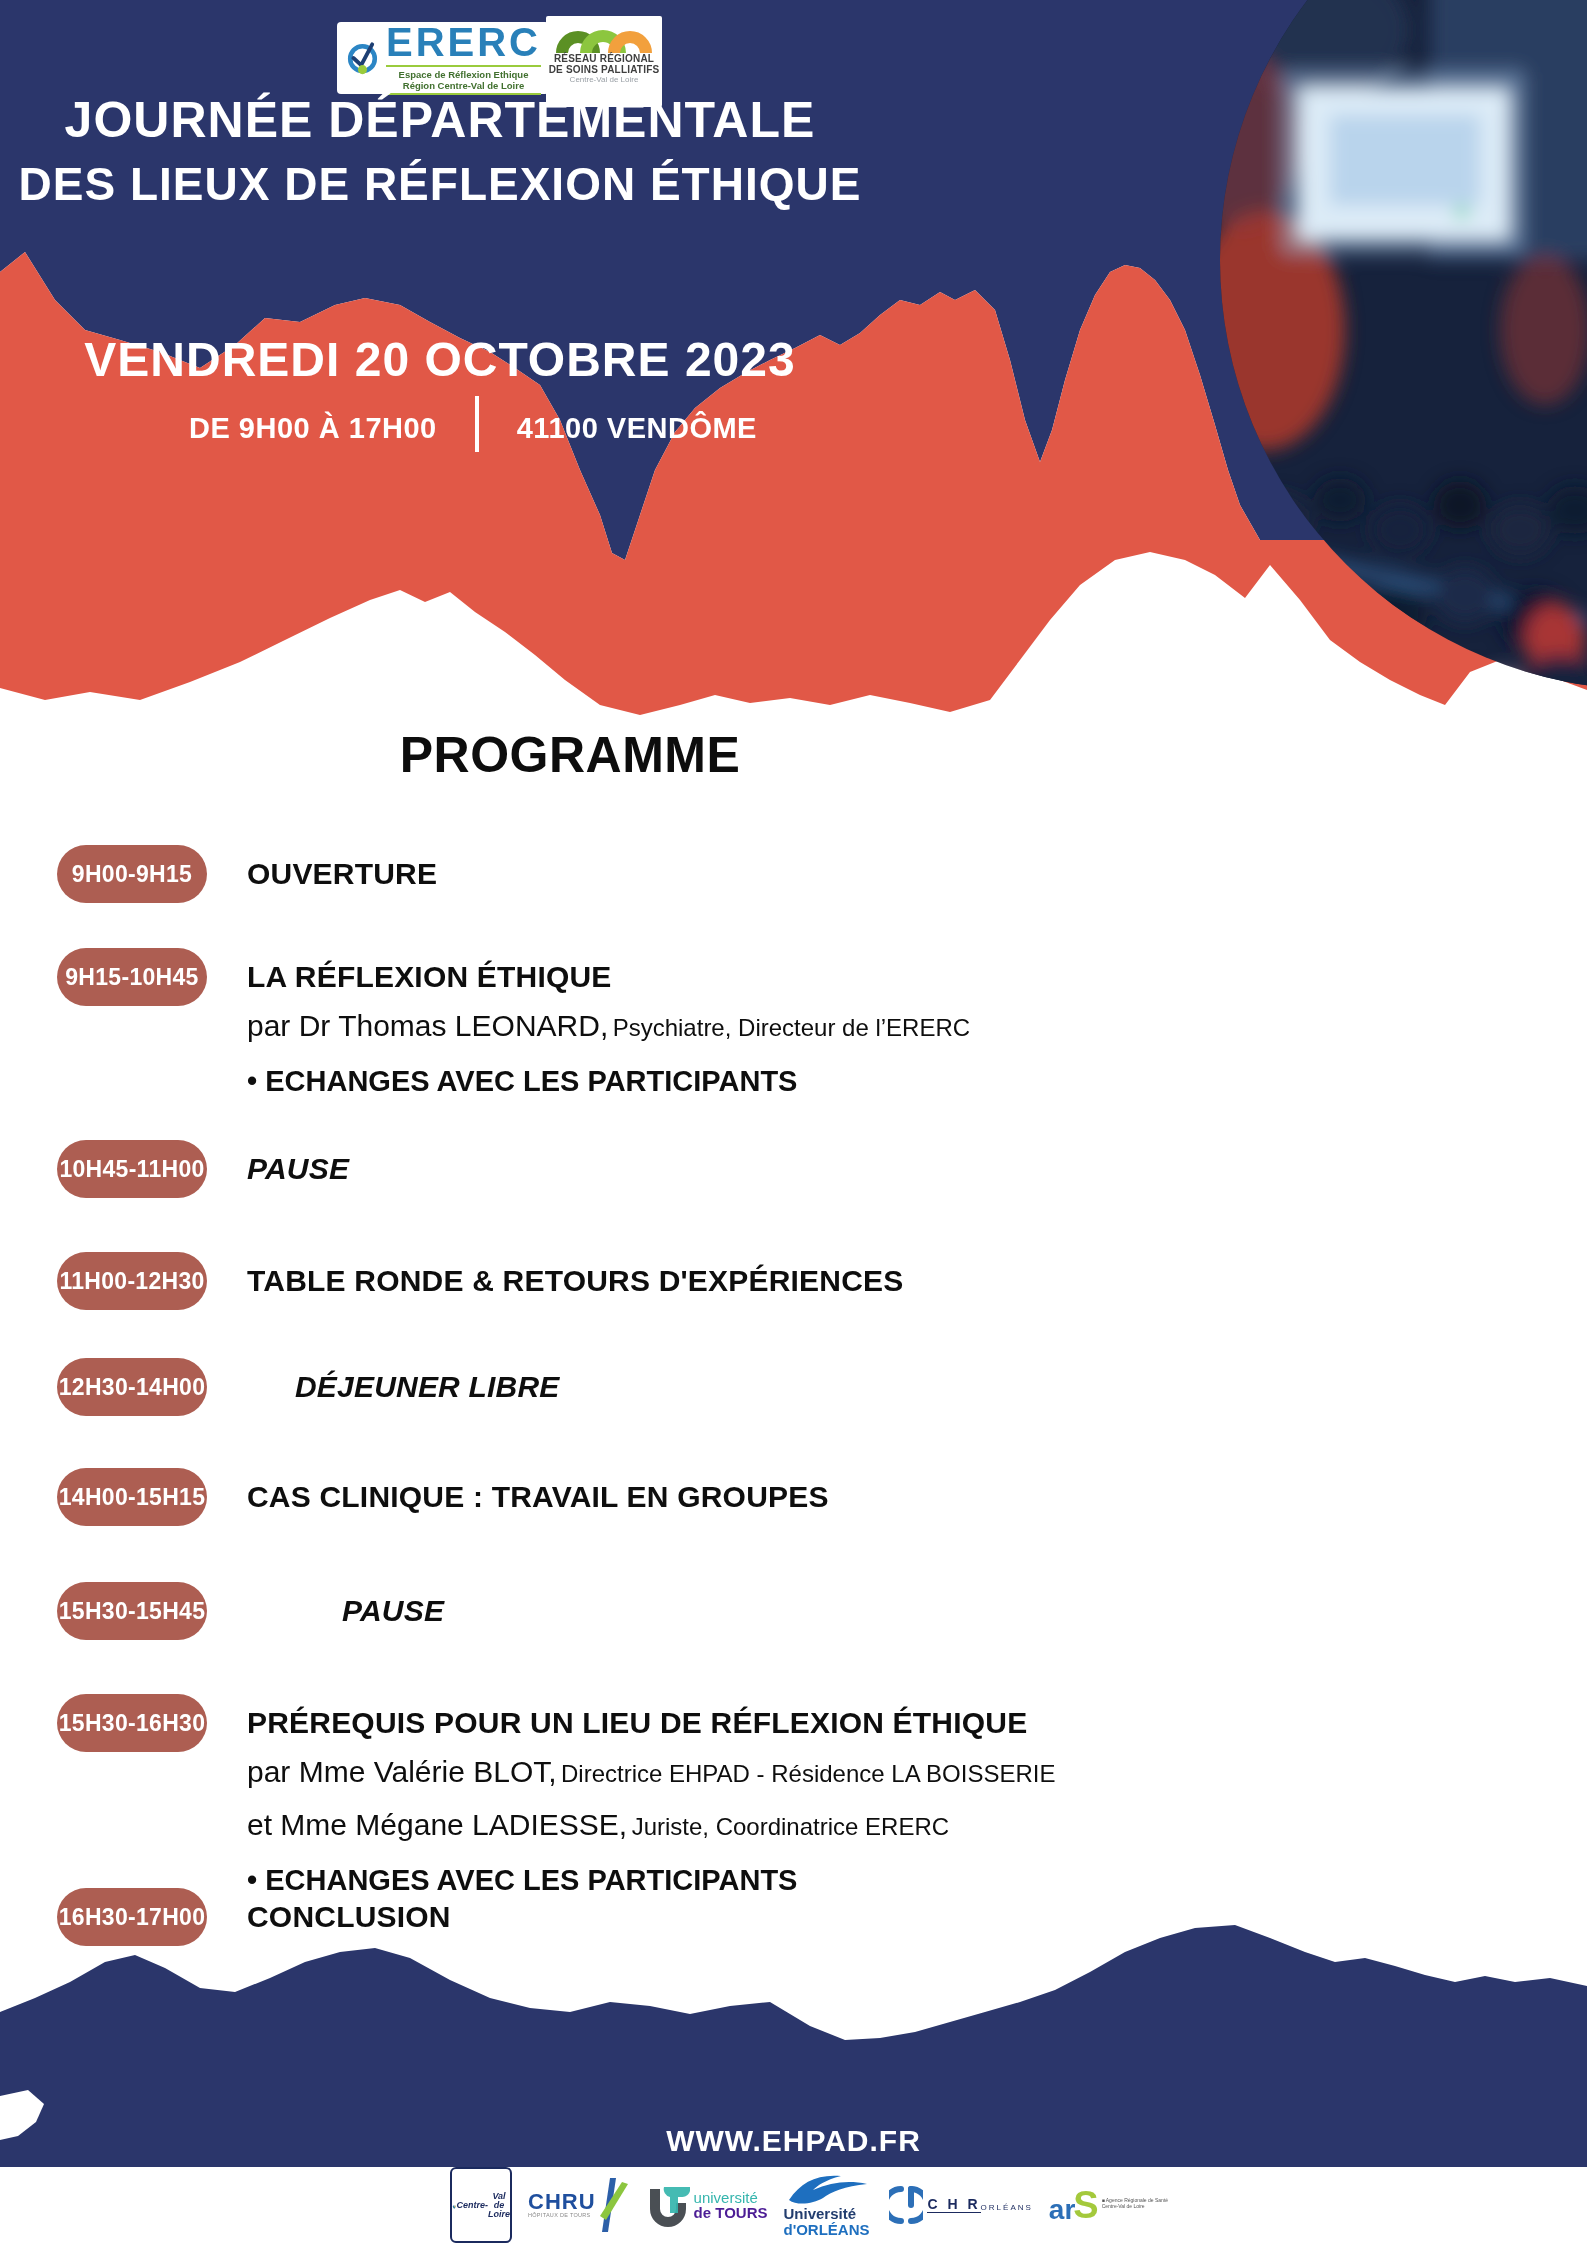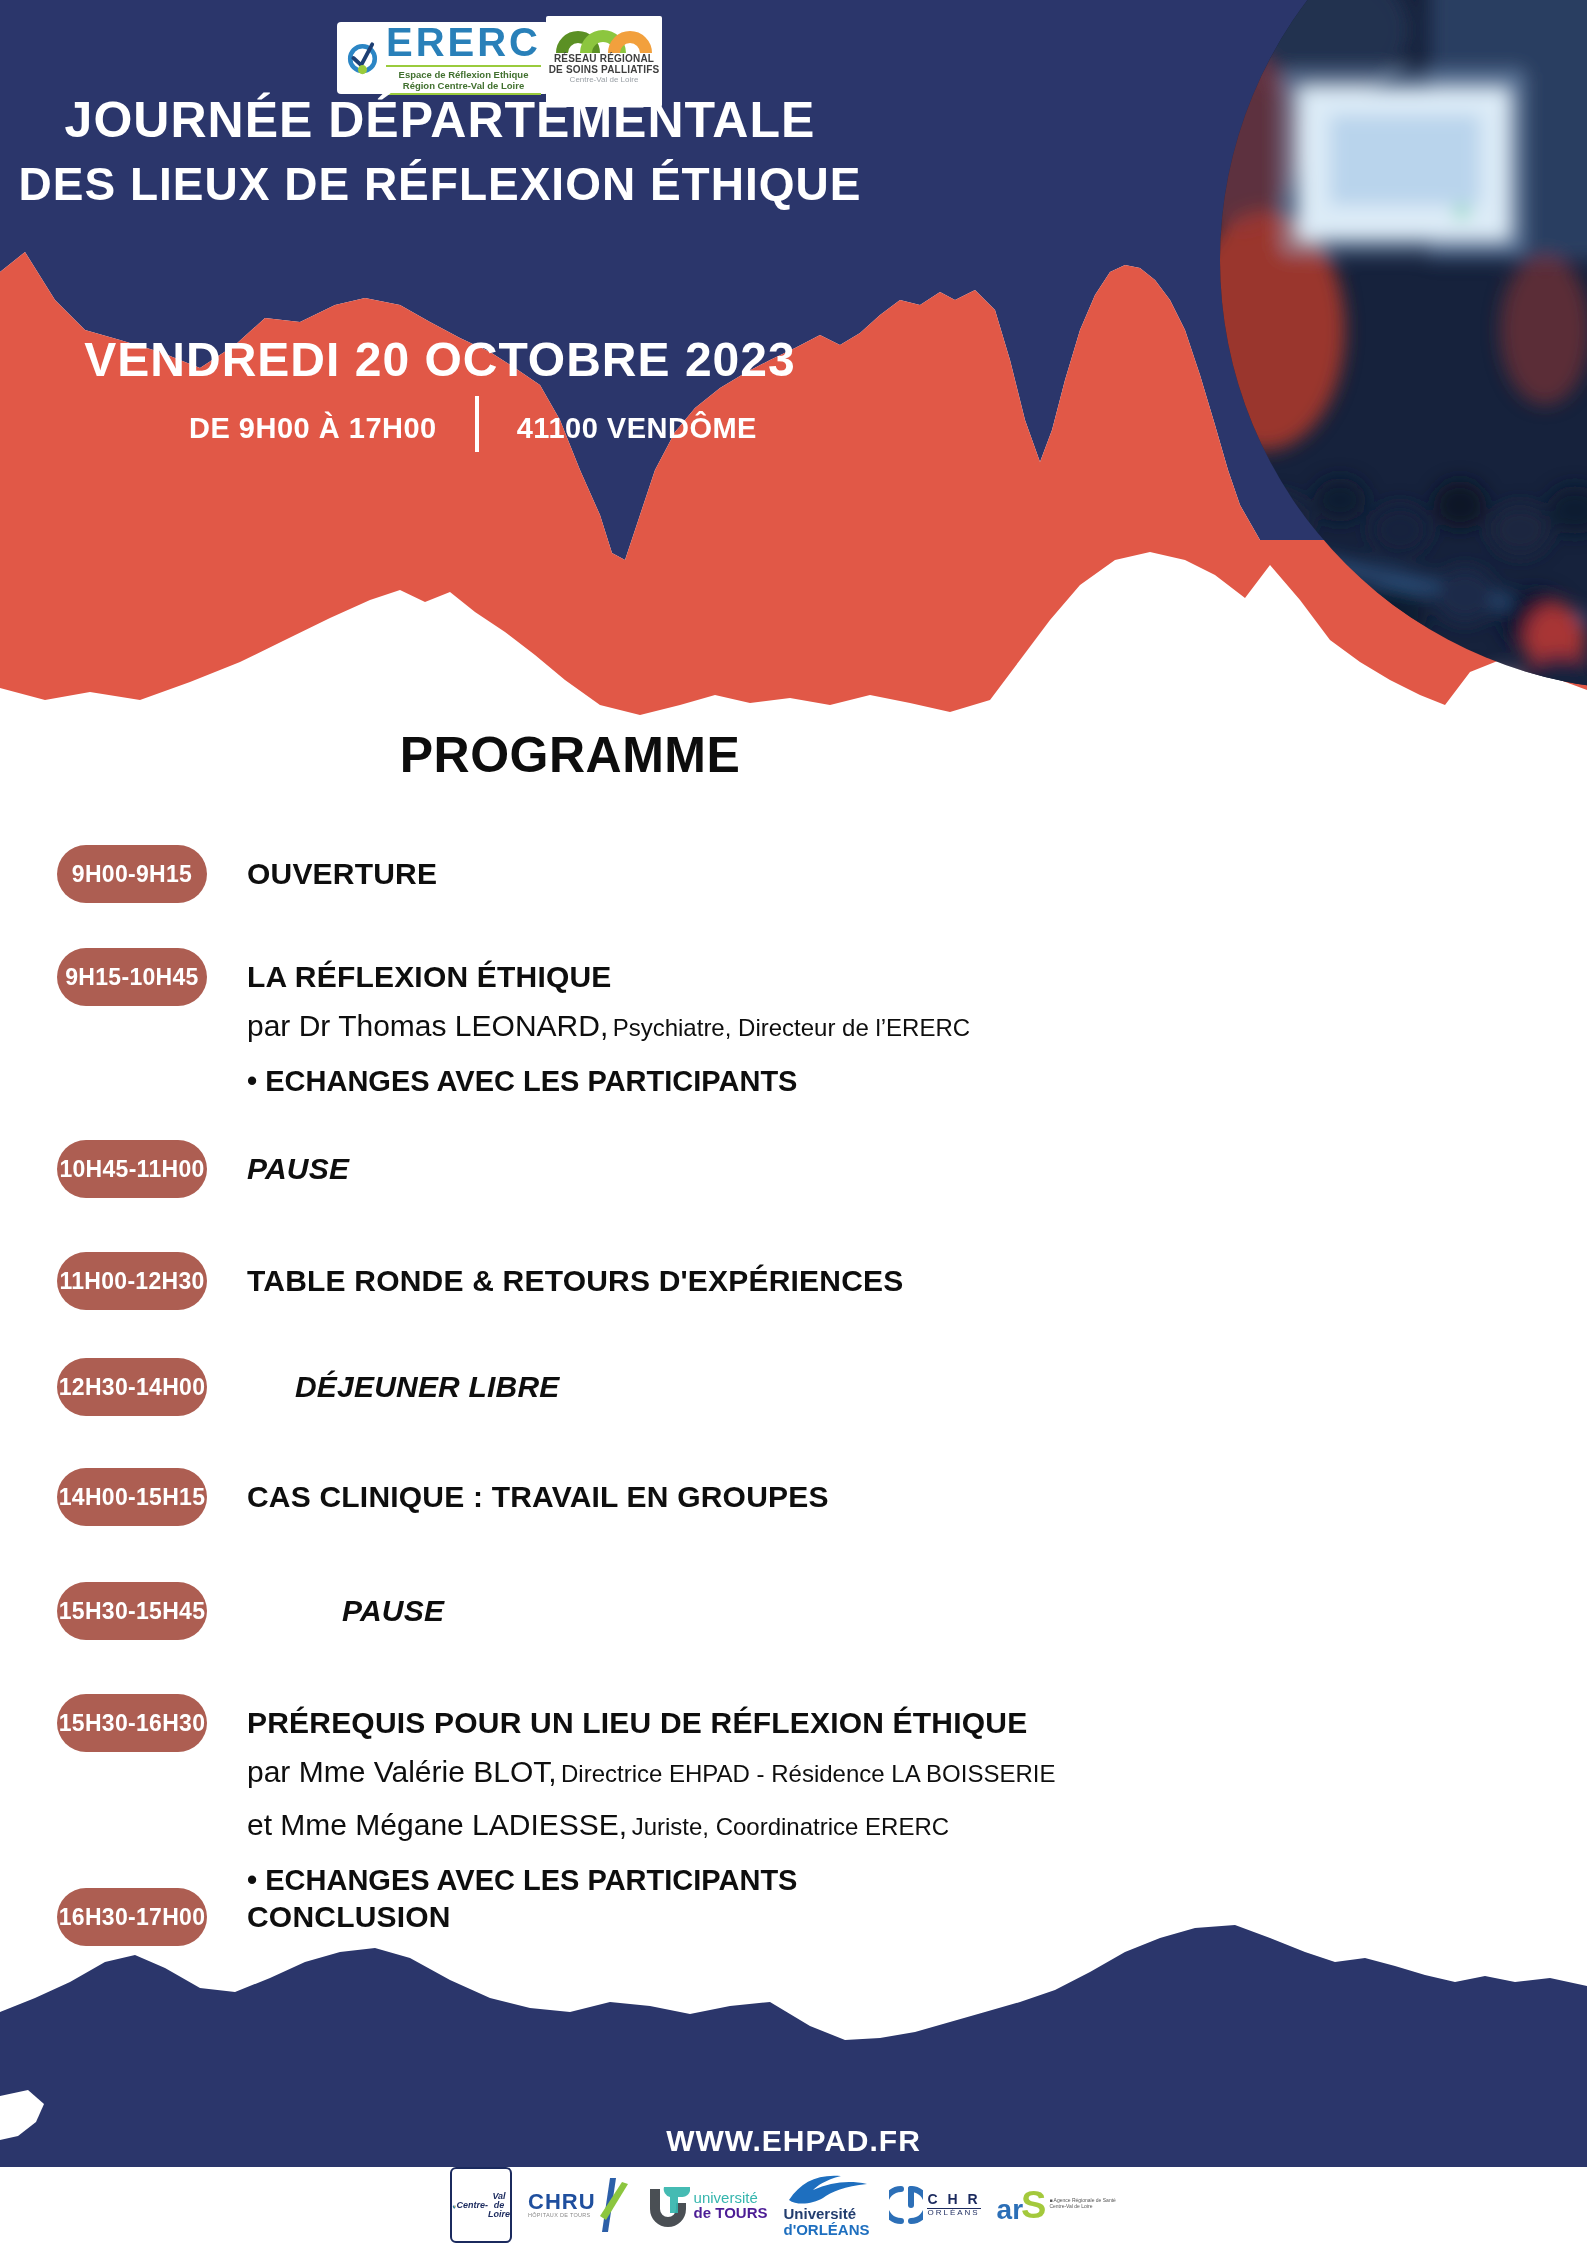--- a/index.html
+++ b/index.html
@@ -57,21 +57,21 @@
   .cvl-txt{font-size:9px;font-style:italic;font-weight:bold;color:#1B2A5E;line-height:9px;text-align:center;}
   .chru-col{display:flex;flex-direction:column;line-height:1;}
   .chru-name{color:#1F4F9E;font-weight:bold;font-size:22px;letter-spacing:1px;}
   .chru-sub{font-size:5.5px;color:#8a8a8a;letter-spacing:.3px;}
   .ut-col{display:flex;flex-direction:column;line-height:1;margin-left:4px;}
   .ut-l1{color:#35B5AD;font-size:15px;}
   .ut-l2{color:#4c1d95;font-size:15px;font-weight:bold;}
   .uo-col{display:flex;flex-direction:column;line-height:1.05;}
   .uo-l1{color:#223D6E;font-weight:bold;font-size:15px;}
   .uo-l2{color:#1E6FBF;font-weight:bold;font-size:15px;}
-  .chr-col{display:flex;flex-direction:column;align-items:flex-start;line-height:1.1;margin-left:4px;}
+  .chr-col{display:flex;align-items:flex-end;line-height:1.1;margin-left:4px;}
   .chr-l1{color:#1B2A5E;font-weight:bold;font-size:14px;letter-spacing:3px;border-bottom:1.5px solid #1B2A5E;}
   .chr-l2{color:#1B2A5E;font-size:8px;letter-spacing:2px;}
   .ars-wrap{display:flex;align-items:flex-end;line-height:1;}
   .ars-ar{color:#2C6FB7;font-weight:bold;font-size:28px;}
   .ars-s{color:#A4C93C;font-size:38px;font-weight:bold;margin-left:-2px;}
   .ars-txt{display:flex;flex-direction:column;margin-left:3px;margin-bottom:4px;}
   .ars-t1{font-size:5px;color:#555;}
 </style>
 </head>
 <body>

